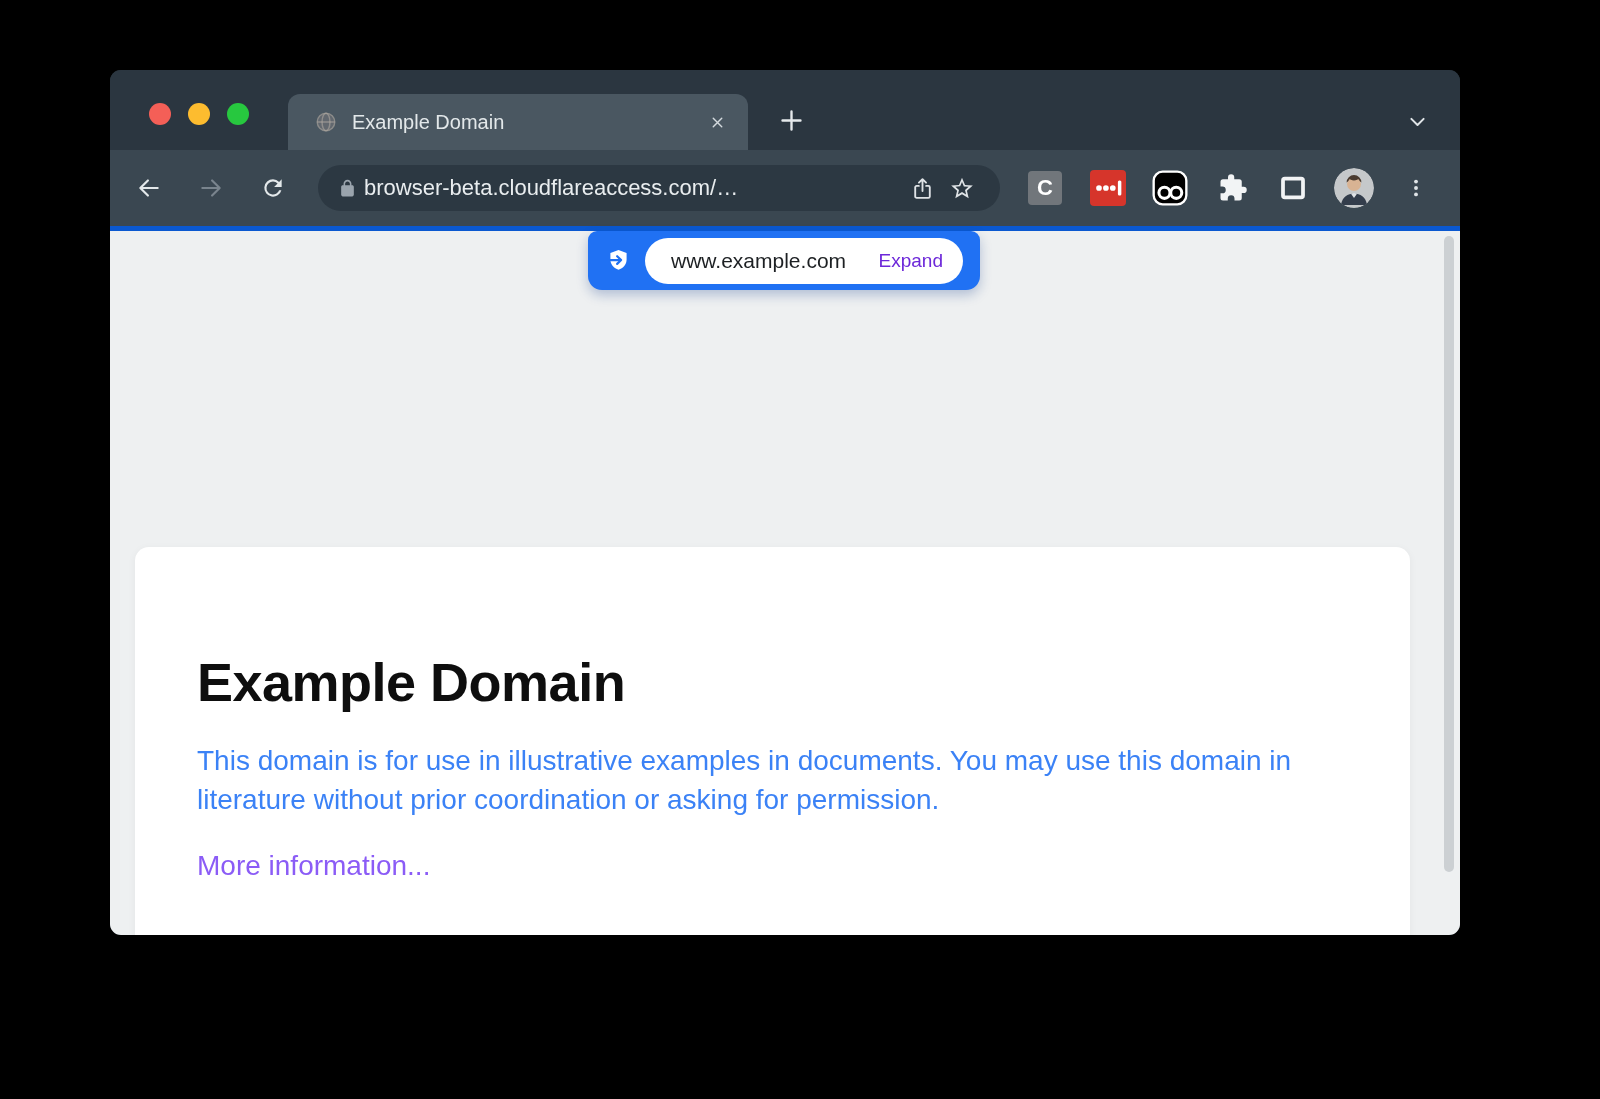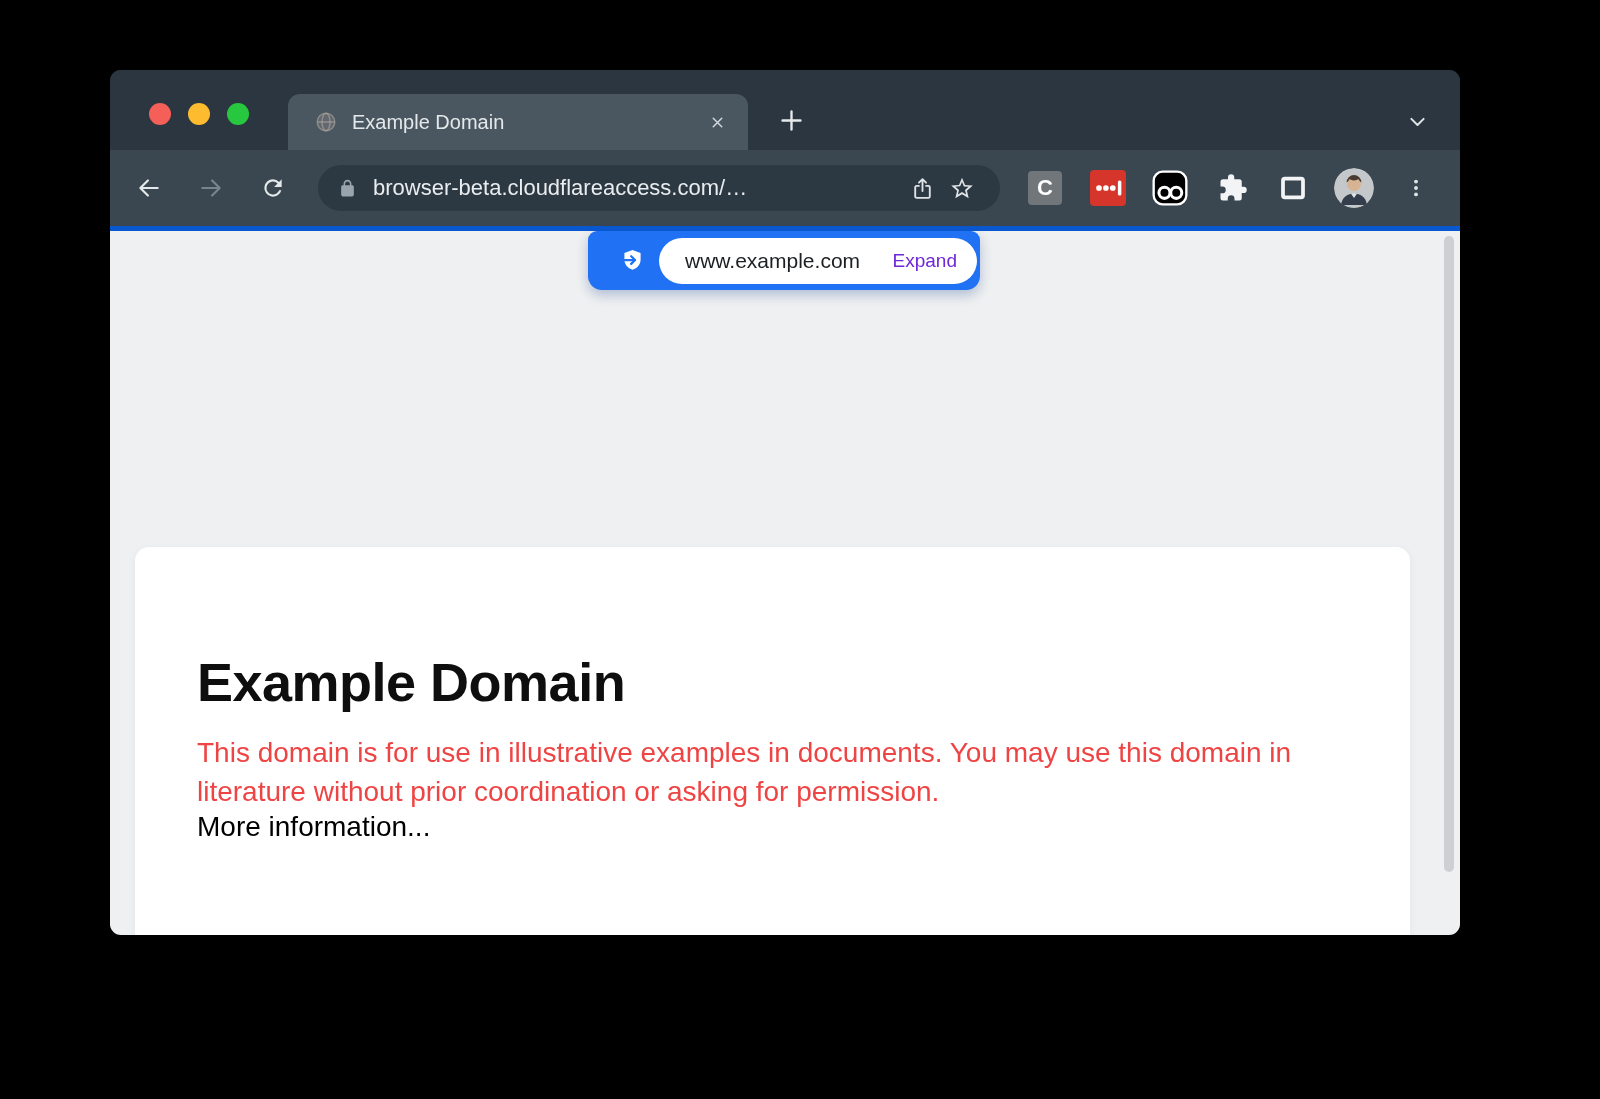--- a/index.html
+++ b/index.html
@@ -24,52 +24,52 @@
 
   
   .toolbar{position:absolute;left:0;top:80px;width:100%;height:76px;background:#3a4751;
        display:flex;align-items:center;padding:0 0 0 18px;box-sizing:border-box;}
   .nav-slot{width:42px;height:42px;display:flex;align-items:center;justify-content:center;
        flex:none;}
   .nav-slot + .nav-slot{margin-left:20px;}
   .omnibox{flex:none;margin-left:24px;width:682px;height:46px;background:#2c3842;
        border-radius:23px;display:flex;align-items:center;padding:0 18px 0 20px;
        box-sizing:border-box;}
-  .url-text{color:#e9edef;font-size:22px;margin-left:16px;flex:1;white-space:nowrap;
+  .url-text{color:#e9edef;font-size:22px;margin-left:7px;flex:1;white-space:nowrap;
        overflow:hidden;}
   .omni-ic{flex:none;display:flex;align-items:center;justify-content:center;width:40px;height:40px;}
   .ext{flex:none;display:flex;align-items:center;justify-content:center;}
   .ext-c{margin-left:28px;width:34px;height:34px;background:#71767b;border-radius:4px;
        color:#fff;font-size:22px;font-weight:bold;line-height:34px;text-align:center;}
   .ext-lp{margin-left:28px;width:36px;height:36px;background:#d6352b;border-radius:4px;}
   .ext-noir{margin-left:26px;width:36px;height:36px;}
   .ext-puzzle{margin-left:26px;width:38px;height:38px;}
   .ext-panel{margin-left:24px;width:34px;height:34px;}
   .avatar{margin-left:24px;width:40px;height:40px;border-radius:50%;overflow:hidden;}
   .kebab{margin-left:22px;width:40px;height:40px;}
 
   
   .indicator-line{position:absolute;left:0;top:156px;width:100%;height:5px;background:#0a58d0;}
   .viewport{position:absolute;left:0;top:161px;width:100%;height:704px;background:#eef0f1;}
   .iso-banner{position:absolute;left:478px;top:0px;width:392px;height:59px;background:#2071f3;
-       border-radius:9px 9px 14px 14px;display:flex;align-items:center;padding-left:31px;
+       border-radius:9px 9px 14px 14px;display:flex;align-items:center;padding-left:17px;
        box-sizing:border-box;box-shadow:0 5px 12px rgba(20,60,140,.28);}
   .iso-pill{margin-left:13px;width:318px;height:46px;background:#fff;border-radius:23px;
        display:flex;align-items:center;padding:0 20px 0 26px;box-sizing:border-box;}
   .iso-domain{color:#1d2023;font-size:21px;flex:1;}
   .iso-expand{color:#6d28d9;font-size:19px;}
 
   
   .card{position:absolute;left:25px;top:316px;width:1275px;height:452px;background:#fff;
        border-radius:14px;box-shadow:0 2px 8px rgba(0,0,0,.05);padding:0 62px;
        box-sizing:border-box;}
   .page-heading{margin:0;padding-top:104px;font-size:54px;font-weight:bold;color:#0e0e0e;
        letter-spacing:-.5px;}
-  .page-body{margin:20px 0 0 0;font-size:28px;line-height:39px;color:#ef4444;max-width:1105px;}
-  .page-link{display:inline-block;font-size:28px;color:#000000;
+  .page-body{margin:28px 0 0 0;font-size:28px;line-height:39px;color:#3b82f6;max-width:1105px;}
+  .page-link{display:inline-block;margin-top:31px;font-size:28px;color:#8b5cf6;
        text-decoration:none;}
   .scrollbar-thumb{position:absolute;left:1334px;top:5px;width:10px;height:636px;
        background:#ccd0d3;border-radius:5px;}
 </style>
 </head>
 <body>
 
 <div class="stage">
   <div class="browser-window">
 

